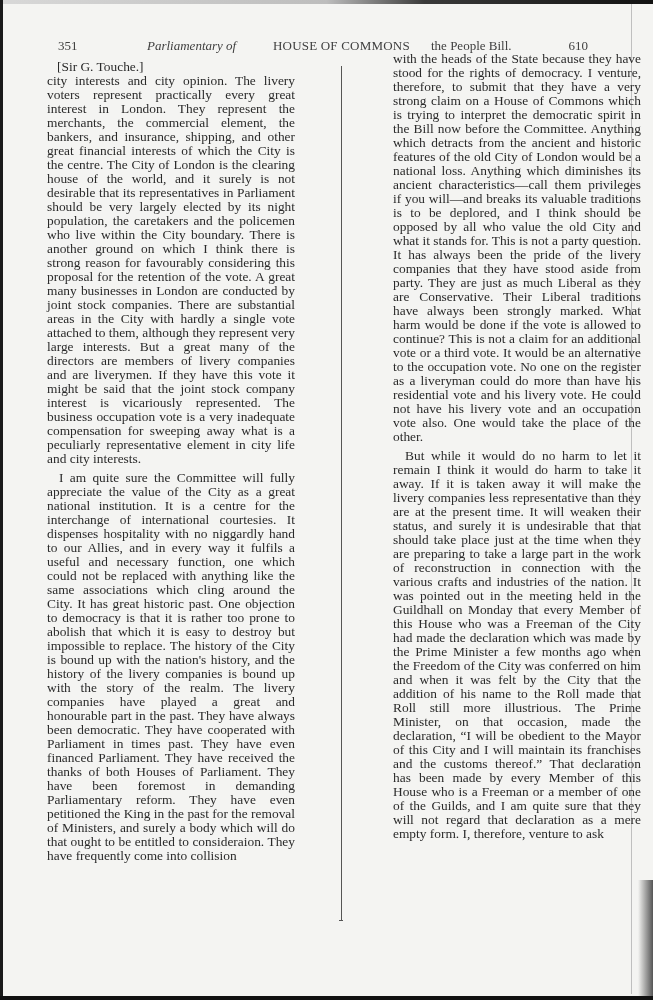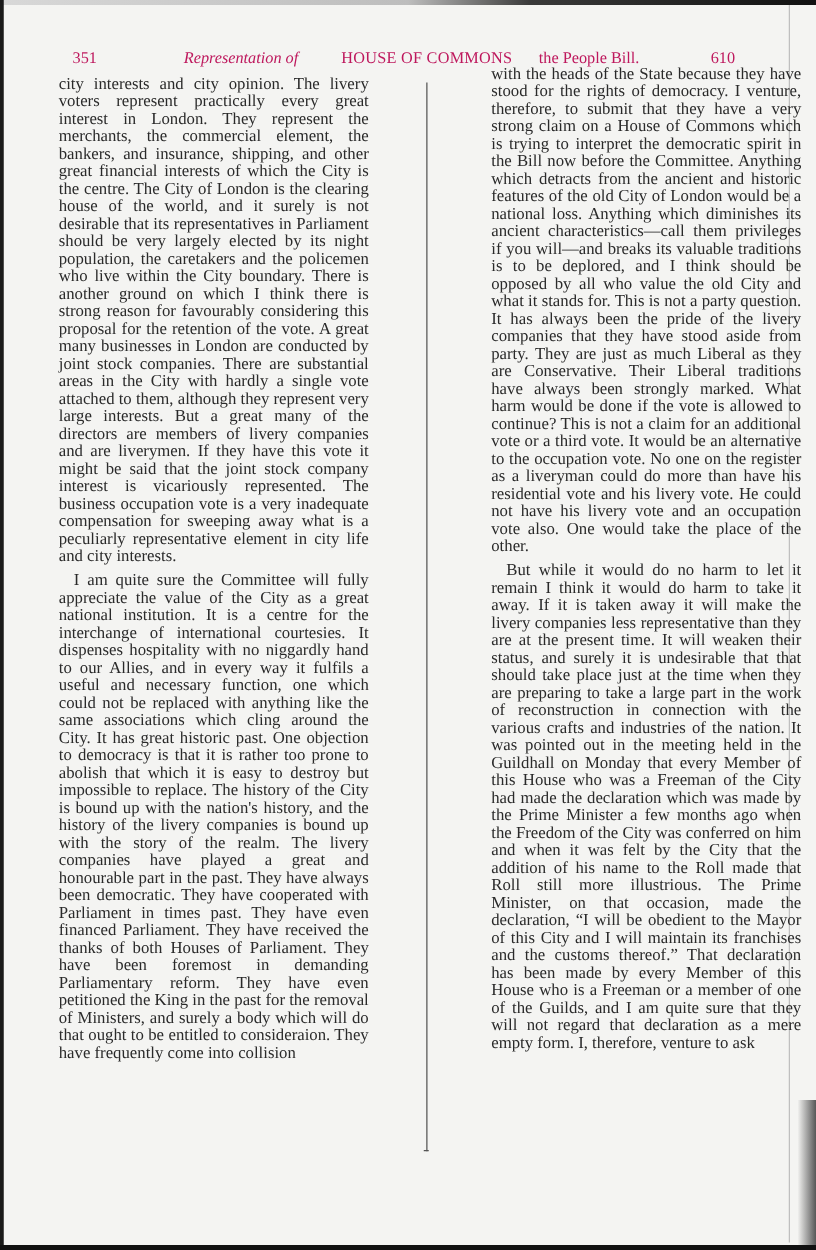--- a/index.html
+++ b/index.html
@@ -10,21 +10,21 @@
     color: #2a2a2a;
   }
   .top-edge { position: absolute; left: 0; top: 0; width: 653px; height: 4px; background: linear-gradient(90deg, #d8d8d8 0%, #bdbdbd 50%, #3a3a3a 65%, #111 100%); }
   .left-edge { position: absolute; left: 0; top: 0; width: 3px; height: 1000px; background: #1a1a1a; }
   .bottom-edge { position: absolute; left: 0; bottom: 0; width: 653px; height: 4px; background: #111; }
   .right-rule { position: absolute; left: 631px; top: 4px; width: 1px; height: 990px; background: #bfbfbf; }
   .right-shadow { position: absolute; left: 638px; top: 880px; width: 15px; height: 116px; background: linear-gradient(90deg, rgba(0,0,0,0) 0%, #555 100%); }
 
   .header {
     position: absolute; top: 38px; left: 58px; width: 530px; height: 16px;
-    font-family: "Liberation Serif", serif; font-size: 13px; color: #be185d;
+    font-family: "Liberation Serif", serif; font-size: 13px; color: #404040;
   }
   .header span { position: absolute; top: 0; white-space: nowrap; }
   .pg-left { left: 0; }
   .hdr-italic-1 { left: 89px; font-style: italic; }
   .hdr-title { left: 215px; letter-spacing: 0.2px; text-align: right; }
   .hdr-italic-2 { left: 373px; }
   .pg-right { right: 0; }
 
   .col {
     position: absolute; top: 60px; width: 248px;
@@ -44,27 +44,28 @@
 <body>
 
 <div class="top-edge"></div>
 <div class="left-edge"></div>
 <div class="bottom-edge"></div>
 <div class="right-rule"></div>
 <div class="right-shadow"></div>
 
 <div class="header">
   <span class="pg-left">351</span>
-  <span class="hdr-italic-1">Representation of</span>
+  <span class="hdr-italic-1">Parliamentary of</span>
   <span class="hdr-title">HOUSE OF COMMONS</span>
   <span class="hdr-italic-2">the People Bill.</span>
   <span class="pg-right">610</span>
 </div>
 
 <div class="col col-left">
+  <span class="speaker">[Sir G. Touche.]</span>
   <p>city interests and city opinion. The livery voters represent practically every great interest in London. They represent the merchants, the commercial element, the bankers, and insurance, shipping, and other great financial interests of which the City is the centre. The City of London is the clearing house of the world, and it surely is not desirable that its representatives in Parliament should be very largely elected by its night population, the caretakers and the policemen who live within the City boundary. There is another ground on which I think there is strong reason for favourably considering this proposal for the retention of the vote. A great many businesses in London are conducted by joint stock companies. There are substantial areas in the City with hardly a single vote attached to them, although they represent very large interests. But a great many of the directors are members of livery companies and are liverymen. If they have this vote it might be said that the joint stock company interest is vicariously represented. The business occupation vote is a very inadequate compensation for sweeping away what is a peculiarly representative element in city life and city interests.</p>
   <p>I am quite sure the Committee will fully appreciate the value of the City as a great national institution. It is a centre for the interchange of international courtesies. It dispenses hospitality with no niggardly hand to our Allies, and in every way it fulfils a useful and necessary function, one which could not be replaced with anything like the same associations which cling around the City. It has great historic past. One objection to democracy is that it is rather too prone to abolish that which it is easy to destroy but impossible to replace. The history of the City is bound up with the nation's history, and the history of the livery companies is bound up with the story of the realm. The livery companies have played a great and honourable part in the past. They have always been democratic. They have cooperated with Parliament in times past. They have even financed Parliament. They have received the thanks of both Houses of Parliament. They have been foremost in demanding Parliamentary reform. They have even petitioned the King in the past for the removal of Ministers, and surely a body which will do that ought to be entitled to consideraion. They have frequently come into collision</p>
 </div>
 
 <div class="col-divider"></div>
 <div class="col-divider-end"></div>
 
 <div class="col col-right">
   <p>with the heads of the State because they have stood for the rights of democracy. I venture, therefore, to submit that they have a very strong claim on a House of Commons which is trying to interpret the democratic spirit in the Bill now before the Committee. Anything which detracts from the ancient and historic features of the old City of London would be a national loss. Anything which diminishes its ancient characteristics—call them privileges if you will—and breaks its valuable traditions is to be deplored, and I think should be opposed by all who value the old City and what it stands for. This is not a party question. It has always been the pride of the livery companies that they have stood aside from party. They are just as much Liberal as they are Conservative. Their Liberal traditions have always been strongly marked. What harm would be done if the vote is allowed to continue? This is not a claim for an additional vote or a third vote. It would be an alternative to the occupation vote. No one on the register as a liveryman could do more than have his residential vote and his livery vote. He could not have his livery vote and an occupation vote also. One would take the place of the other.</p>
   <p>But while it would do no harm to let it remain I think it would do harm to take it away. If it is taken away it will make the livery companies less representative than they are at the present time. It will weaken their status, and surely it is undesirable that that should take place just at the time when they are preparing to take a large part in the work of reconstruction in connection with the various crafts and industries of the nation. It was pointed out in the meeting held in the Guildhall on Monday that every Member of this House who was a Freeman of the City had made the declaration which was made by the Prime Minister a few months ago when the Freedom of the City was conferred on him and when it was felt by the City that the addition of his name to the Roll made that Roll still more illustrious. The Prime Minister, on that occasion, made the declaration, “I will be obedient to the Mayor of this City and I will maintain its franchises and the customs thereof.” That declaration has been made by every Member of this House who is a Freeman or a member of one of the Guilds, and I am quite sure that they will not regard that declaration as a mere empty form. I, therefore, venture to ask</p>

